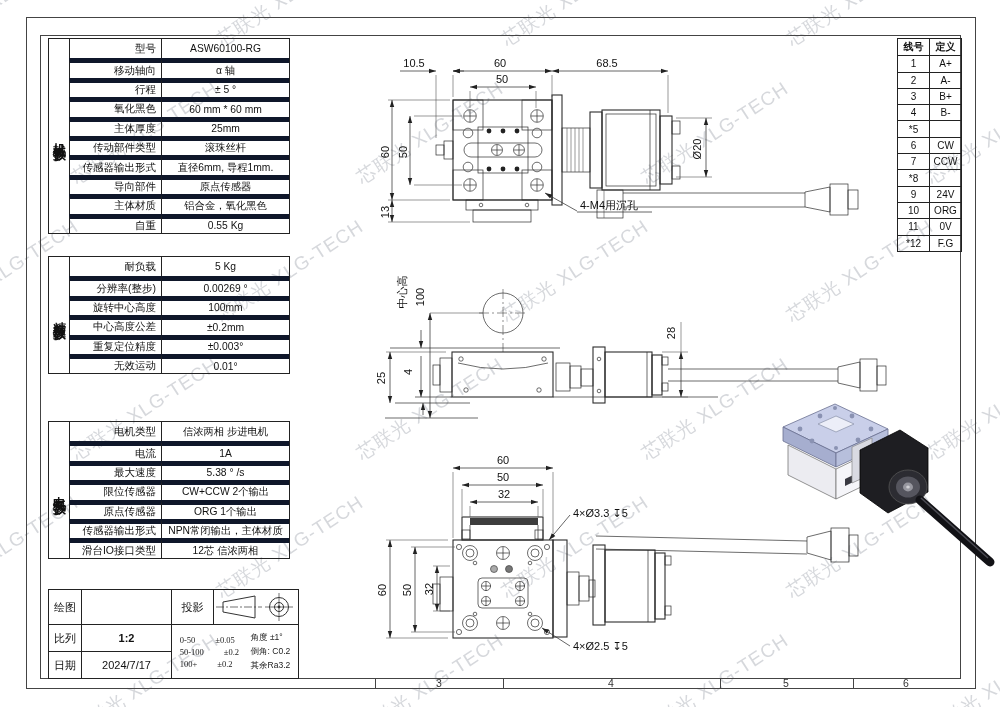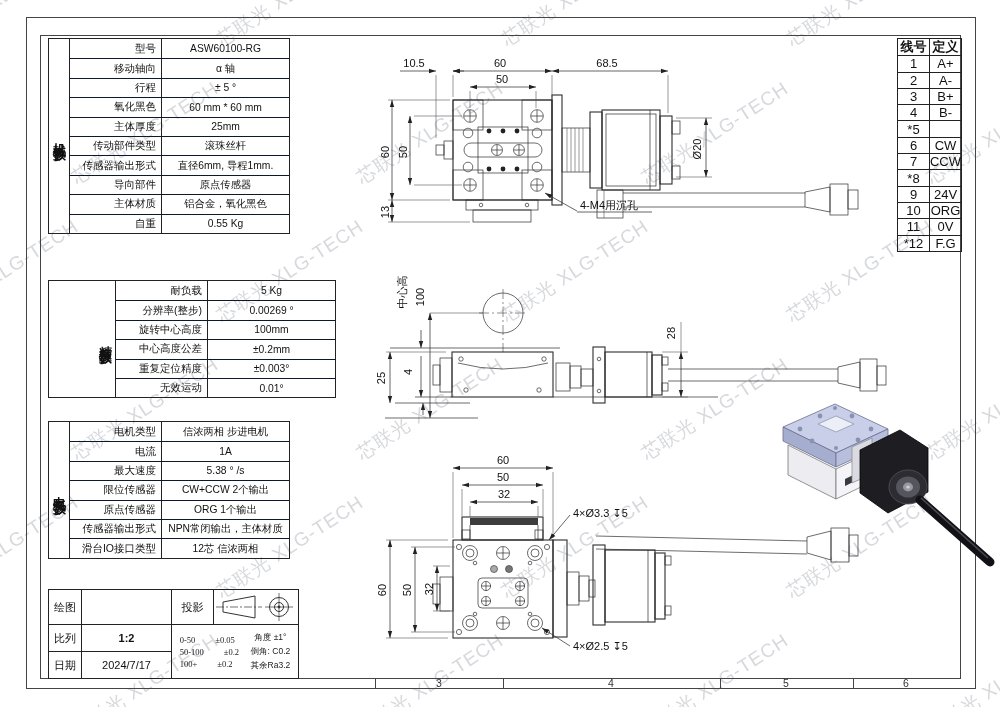--- a/index.html
+++ b/index.html
@@ -18,35 +18,35 @@
   svg.draw{position:absolute;left:0;top:0;z-index:4;}
   .ol{stroke:#2c2c2c;stroke-width:1.1;fill:none;}
   .tl{stroke:#2c2c2c;stroke-width:.7;fill:none;}
   .xl{stroke:#555;stroke-width:.6;fill:none;}
   .dm{stroke:#333;stroke-width:.75;fill:none;}
   .cl{stroke:#444;stroke-width:.6;fill:none;stroke-dasharray:10 3 2 3;}
   text.d{font-family:"Liberation Sans",sans-serif;font-size:11px;fill:#111;}
   
   .spec{position:absolute;display:grid;grid-template-columns:20px 92px 128px;
         border:1.3px solid #222;background:rgba(255,255,255,.0);z-index:5;font-size:10.5px;}
-  .spec>div{display:flex;align-items:center;border-top:1px solid #0f172a;border-left:1px solid #222;
+  .spec>div{display:flex;align-items:center;border-top:5px solid #0f172a;border-left:1px solid #222;
         overflow:hidden;white-space:nowrap;}
   .spec>.cat{border-left:none;justify-content:center;writing-mode:vertical-rl;text-orientation:upright;
         font-size:13px;font-weight:600;letter-spacing:2px;}
   .spec>div:nth-child(-n+3){border-top:none;}
   .spec .lbl{justify-content:flex-end;padding-right:5px;}
   .spec .val{justify-content:center;font-size:10.3px;}
   .wire{position:absolute;left:897px;top:38px;display:grid;grid-template-columns:31px 32px;
-        grid-auto-rows:16.3px;border:1.3px solid #222;z-index:5;font-size:13px;}
+        grid-auto-rows:16.3px;border:1.3px solid #222;z-index:5;font-size:10px;}
   .wire>div{display:flex;align-items:center;justify-content:center;border-top:1px solid #222;border-left:1px solid #222;}
   .wire>div:nth-child(-n+2){border-top:none;}
   .wire>div:nth-child(odd){border-left:none;}
   .tb{position:absolute;left:48px;top:589px;display:grid;grid-template-columns:32px 90px 42px 85px;
       grid-template-rows:34px 27px 27px;border:1.3px solid #222;z-index:5;font-size:11px;}
-  .tb>div{display:flex;align-items:center;justify-content:center;border-top:1px solid #222;border-left:1px solid #222;overflow:hidden;text-align:center;}
+  .tb>div{display:flex;align-items:center;justify-content:center;border-top:1px solid #222;border-left:1px solid #222;overflow:hidden;}
   .tb>div.nl{border-left:none;}
   .tb>div.nt{border-top:none;}
   .tb .tol{grid-column:3/5;grid-row:2/4;flex-direction:row;align-items:center;justify-content:space-around;
       font-size:8.5px;color:#222;padding:2px;}
   .tol .col{display:flex;flex-direction:column;gap:2px;}
   .tol .row{display:flex;gap:20px;font-family:Liberation Serif, serif;}
   .bold{font-weight:600;}
 </style>
 </head>
 <body>
@@ -108,21 +108,21 @@
     <div class="lbl">传感器输出形式</div>
     <div class="val">直径6mm, 导程1mm.</div>
     <div class="lbl">导向部件</div>
     <div class="val">原点传感器</div>
     <div class="lbl">主体材质</div>
     <div class="val">铝合金，氧化黑色</div>
     <div class="lbl">自重</div>
     <div class="val">0.55 Kg</div>
   </div>
 
-  <div class="spec" style="left:48px;top:280px;grid-auto-rows:19.4px;padding-left:46px;">
+  <div class="spec" style="left:48px;top:256px;grid-auto-rows:19.4px;">
     <div class="cat" style="grid-row:1/span 6">精度参数</div>
     <div class="lbl">耐负载</div>
     <div class="val">5 Kg</div>
     <div class="lbl">分辨率(整步)</div>
     <div class="val">0.00269 °</div>
     <div class="lbl">旋转中心高度</div>
     <div class="val">100mm</div>
     <div class="lbl">中心高度公差</div>
     <div class="val">±0.2mm</div>
     <div class="lbl">重复定位精度</div>

